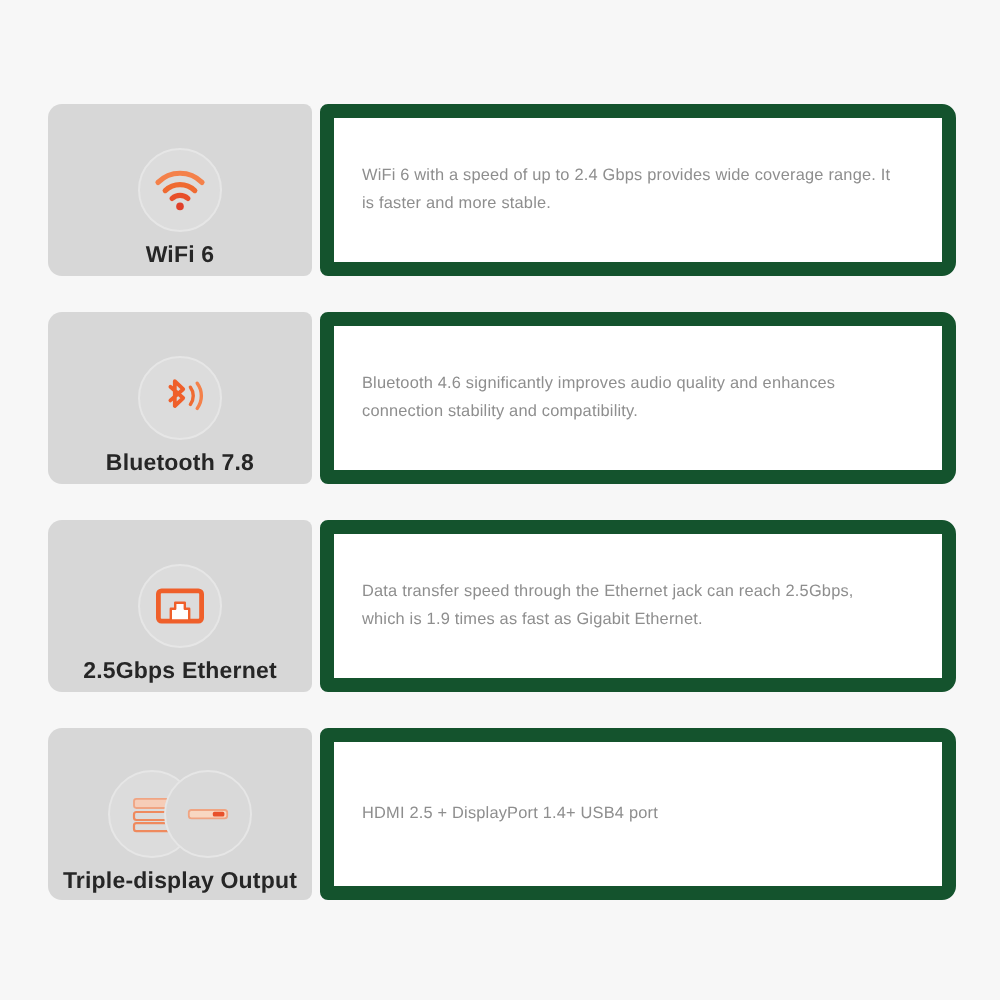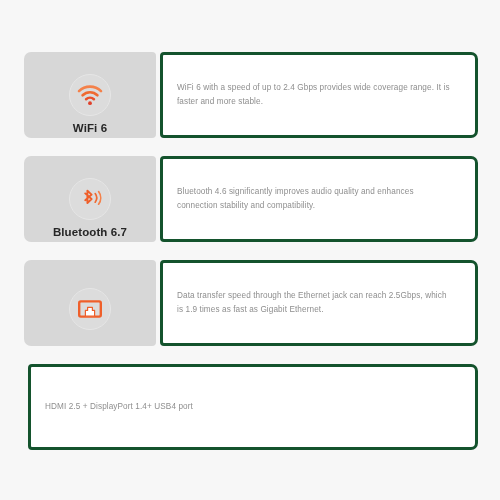--- a/index.html
+++ b/index.html
@@ -89,21 +89,21 @@
     text-align: center;
     line-height: 1.1;
     white-space: nowrap;
   }
 
   .desc-gap { width: 4px; flex: 0 0 4px; }
 
   .desc-panel {
     flex: 1 1 auto;
     background: #ffffff;
-    border: 3px solid #14532d;
+    border: 7px solid #14532d;
     border-radius: 4px 7px 7px 4px;
     display: flex;
     align-items: center;
     padding: 0 22px 0 14px;
     box-sizing: border-box;
   }
 
   .desc-text {
     font-size: 8.2px;
     line-height: 1.75;
@@ -136,43 +136,62 @@
 
   <div class="feature-card">
     <div class="icon-panel">
       <div class="icon-circle">
         <svg width="26" height="24" viewBox="0 0 26 24">
           <path d="M8.2 6.4 L14.6 12 L10.4 16 L10.4 3.6 L14.6 7.6 L8.2 13.2" fill="none" stroke="#ef5f2a" stroke-width="1.9" stroke-linecap="round" stroke-linejoin="round"></path>
           <path d="M18.2 6.6 A7.2 7.2 0 0 1 18.2 15.2" fill="none" stroke="#ef6a31" stroke-width="1.7" stroke-linecap="round"></path>
           <path d="M21.6 4.6 A10.6 10.6 0 0 1 21.6 17.2" fill="none" stroke="#f4814a" stroke-width="1.7" stroke-linecap="round"></path>
         </svg>
       </div>
-      <div class="feature-label">Bluetooth 6.7</div>
+      <div class="feature-label">Bluetooth 7.8</div>
     </div>
     <div class="desc-gap"></div>
     <div class="desc-panel">
       <div class="desc-text">Bluetooth 4.6 significantly improves audio quality and enhances connection stability and compatibility.</div>
     </div>
   </div>
 
   <div class="feature-card">
     <div class="icon-panel">
       <div class="icon-circle">
         <svg width="26" height="22" viewBox="0 0 26 22">
           <rect x="2.2" y="3.4" width="21.6" height="15.2" rx="1.6" fill="none" stroke="#ef5f2a" stroke-width="2.4"></rect>
           <path d="M8.4 18.2 L8.4 12.4 L10.6 12.4 L10.6 9.4 L15.4 9.4 L15.4 12.4 L17.6 12.4 L17.6 18.2 Z" fill="#ffffff" stroke="#ef5f2a" stroke-width="1.2" stroke-linejoin="round"></path>
         </svg>
       </div>
+      <div class="feature-label">2.5Gbps Ethernet</div>
     </div>
     <div class="desc-gap"></div>
     <div class="desc-panel">
       <div class="desc-text">Data transfer speed through the Ethernet jack can reach 2.5Gbps, which is 1.9 times as fast as Gigabit Ethernet.</div>
     </div>
   </div>
 
   <div class="feature-card">
+    <div class="icon-panel">
+      <div class="icon-duo">
+        <div class="c c-left">
+          <svg width="26" height="24" viewBox="0 0 26 24">
+            <rect x="4" y="4.4" width="18" height="4.6" rx="1.2" fill="#f6cdb8" stroke="#f0a482" stroke-width="0.9"></rect>
+            <rect x="4" y="11.0" width="18" height="4.0" rx="1.2" fill="none" stroke="#ef8a5e" stroke-width="1.1"></rect>
+            <rect x="4" y="16.6" width="18" height="4.0" rx="1.2" fill="none" stroke="#ef8a5e" stroke-width="1.1"></rect>
+          </svg>
+        </div>
+        <div class="c c-right">
+          <svg width="26" height="24" viewBox="0 0 26 24">
+            <rect x="3.4" y="10.0" width="19.2" height="4.2" rx="1.3" fill="#f8d7c2" stroke="#f0a482" stroke-width="0.9"></rect>
+            <rect x="15.4" y="10.9" width="5.8" height="2.4" rx="0.8" fill="#e8502a"></rect>
+          </svg>
+        </div>
+      </div>
+      <div class="feature-label">Triple-display Output</div>
+    </div>
     <div class="desc-gap"></div>
     <div class="desc-panel">
       <div class="desc-text">HDMI 2.5 + DisplayPort 1.4+ USB4 port</div>
     </div>
   </div>
 
 </div>
 
 </body></html>

